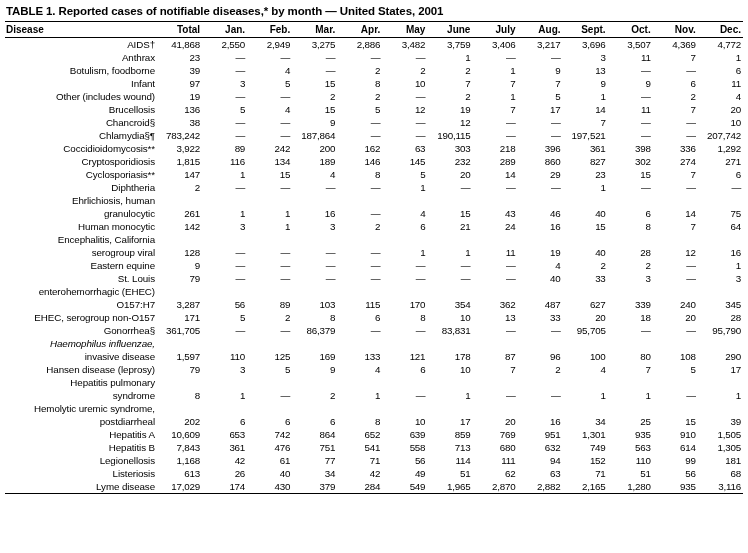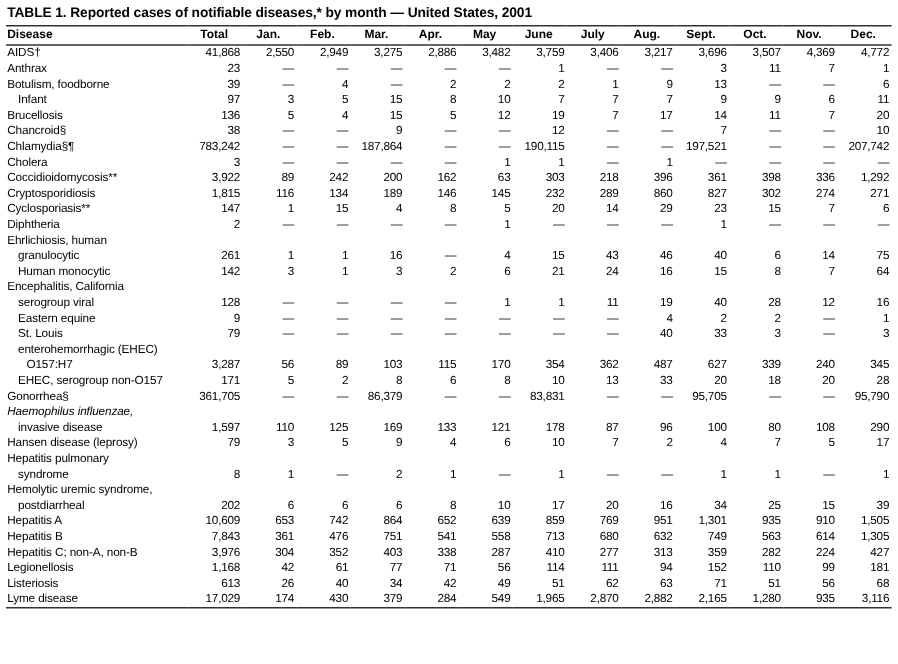--- a/index.html
+++ b/index.html
@@ -26,29 +26,29 @@
     border-bottom: 1.5px solid #000;
   }
   thead th {
     border-bottom: 1.5px solid #000;
     font-size: 10px;
     font-weight: bold;
     padding: 2px 2px 2px 0;
     white-space: nowrap;
   }
   th.disease-col { text-align: left; width: 152px; padding-left: 1px; margin-left: 36px; }
-  th.num-col { text-align: center; }
+  th.num-col { text-align: right; }
   tbody td {
     font-size: 9.8px;
     line-height: 13px;
     padding: 0 2px 0 0;
     white-space: nowrap;
     overflow: visible;
   }
-  td.disease-cell { text-align: left; letter-spacing: -0.1px; padding-left: 1px; }
+  td.disease-cell { text-align: right; letter-spacing: -0.1px; padding-left: 1px; }
   td.value-cell { text-align: right; letter-spacing: -0.2px; }
   td.indent-1 { padding-left: 10px; }
   td.indent-2 { padding-left: 17px; }
   td.italic { font-style: italic; }
 </style>
 </head>
 <body>
 
 <div class="page">
   <div class="table-title">TABLE 1. Reported cases of notifiable diseases,* by month — United States, 2001</div>
@@ -131,20 +131,36 @@
           <td class="value-cell">10</td>
           <td class="value-cell">7</td>
           <td class="value-cell">7</td>
           <td class="value-cell">7</td>
           <td class="value-cell">9</td>
           <td class="value-cell">9</td>
           <td class="value-cell">6</td>
           <td class="value-cell">11</td>
         </tr>
         <tr>
+          <td class="disease-cell indent-1">Other (includes wound)</td>
+          <td class="value-cell">19</td>
+          <td class="value-cell">—</td>
+          <td class="value-cell">—</td>
+          <td class="value-cell">2</td>
+          <td class="value-cell">2</td>
+          <td class="value-cell">—</td>
+          <td class="value-cell">2</td>
+          <td class="value-cell">1</td>
+          <td class="value-cell">5</td>
+          <td class="value-cell">1</td>
+          <td class="value-cell">—</td>
+          <td class="value-cell">2</td>
+          <td class="value-cell">4</td>
+        </tr>
+        <tr>
           <td class="disease-cell">Brucellosis</td>
           <td class="value-cell">136</td>
           <td class="value-cell">5</td>
           <td class="value-cell">4</td>
           <td class="value-cell">15</td>
           <td class="value-cell">5</td>
           <td class="value-cell">12</td>
           <td class="value-cell">19</td>
           <td class="value-cell">7</td>
           <td class="value-cell">17</td>
@@ -177,36 +193,20 @@
           <td class="value-cell">187,864</td>
           <td class="value-cell">—</td>
           <td class="value-cell">—</td>
           <td class="value-cell">190,115</td>
           <td class="value-cell">—</td>
           <td class="value-cell">—</td>
           <td class="value-cell">197,521</td>
           <td class="value-cell">—</td>
           <td class="value-cell">—</td>
           <td class="value-cell">207,742</td>
-        </tr>
-        <tr>
-          <td class="disease-cell">Cholera</td>
-          <td class="value-cell">3</td>
-          <td class="value-cell">—</td>
-          <td class="value-cell">—</td>
-          <td class="value-cell">—</td>
-          <td class="value-cell">—</td>
-          <td class="value-cell">1</td>
-          <td class="value-cell">1</td>
-          <td class="value-cell">—</td>
-          <td class="value-cell">1</td>
-          <td class="value-cell">—</td>
-          <td class="value-cell">—</td>
-          <td class="value-cell">—</td>
-          <td class="value-cell">—</td>
         </tr>
         <tr>
           <td class="disease-cell">Coccidioidomycosis**</td>
           <td class="value-cell">3,922</td>
           <td class="value-cell">89</td>
           <td class="value-cell">242</td>
           <td class="value-cell">200</td>
           <td class="value-cell">162</td>
           <td class="value-cell">63</td>
           <td class="value-cell">303</td>
@@ -579,36 +579,20 @@
           <td class="value-cell">558</td>
           <td class="value-cell">713</td>
           <td class="value-cell">680</td>
           <td class="value-cell">632</td>
           <td class="value-cell">749</td>
           <td class="value-cell">563</td>
           <td class="value-cell">614</td>
           <td class="value-cell">1,305</td>
         </tr>
         <tr>
-          <td class="disease-cell">Hepatitis C; non-A, non-B</td>
-          <td class="value-cell">3,976</td>
-          <td class="value-cell">304</td>
-          <td class="value-cell">352</td>
-          <td class="value-cell">403</td>
-          <td class="value-cell">338</td>
-          <td class="value-cell">287</td>
-          <td class="value-cell">410</td>
-          <td class="value-cell">277</td>
-          <td class="value-cell">313</td>
-          <td class="value-cell">359</td>
-          <td class="value-cell">282</td>
-          <td class="value-cell">224</td>
-          <td class="value-cell">427</td>
-        </tr>
-        <tr>
           <td class="disease-cell">Legionellosis</td>
           <td class="value-cell">1,168</td>
           <td class="value-cell">42</td>
           <td class="value-cell">61</td>
           <td class="value-cell">77</td>
           <td class="value-cell">71</td>
           <td class="value-cell">56</td>
           <td class="value-cell">114</td>
           <td class="value-cell">111</td>
           <td class="value-cell">94</td>

